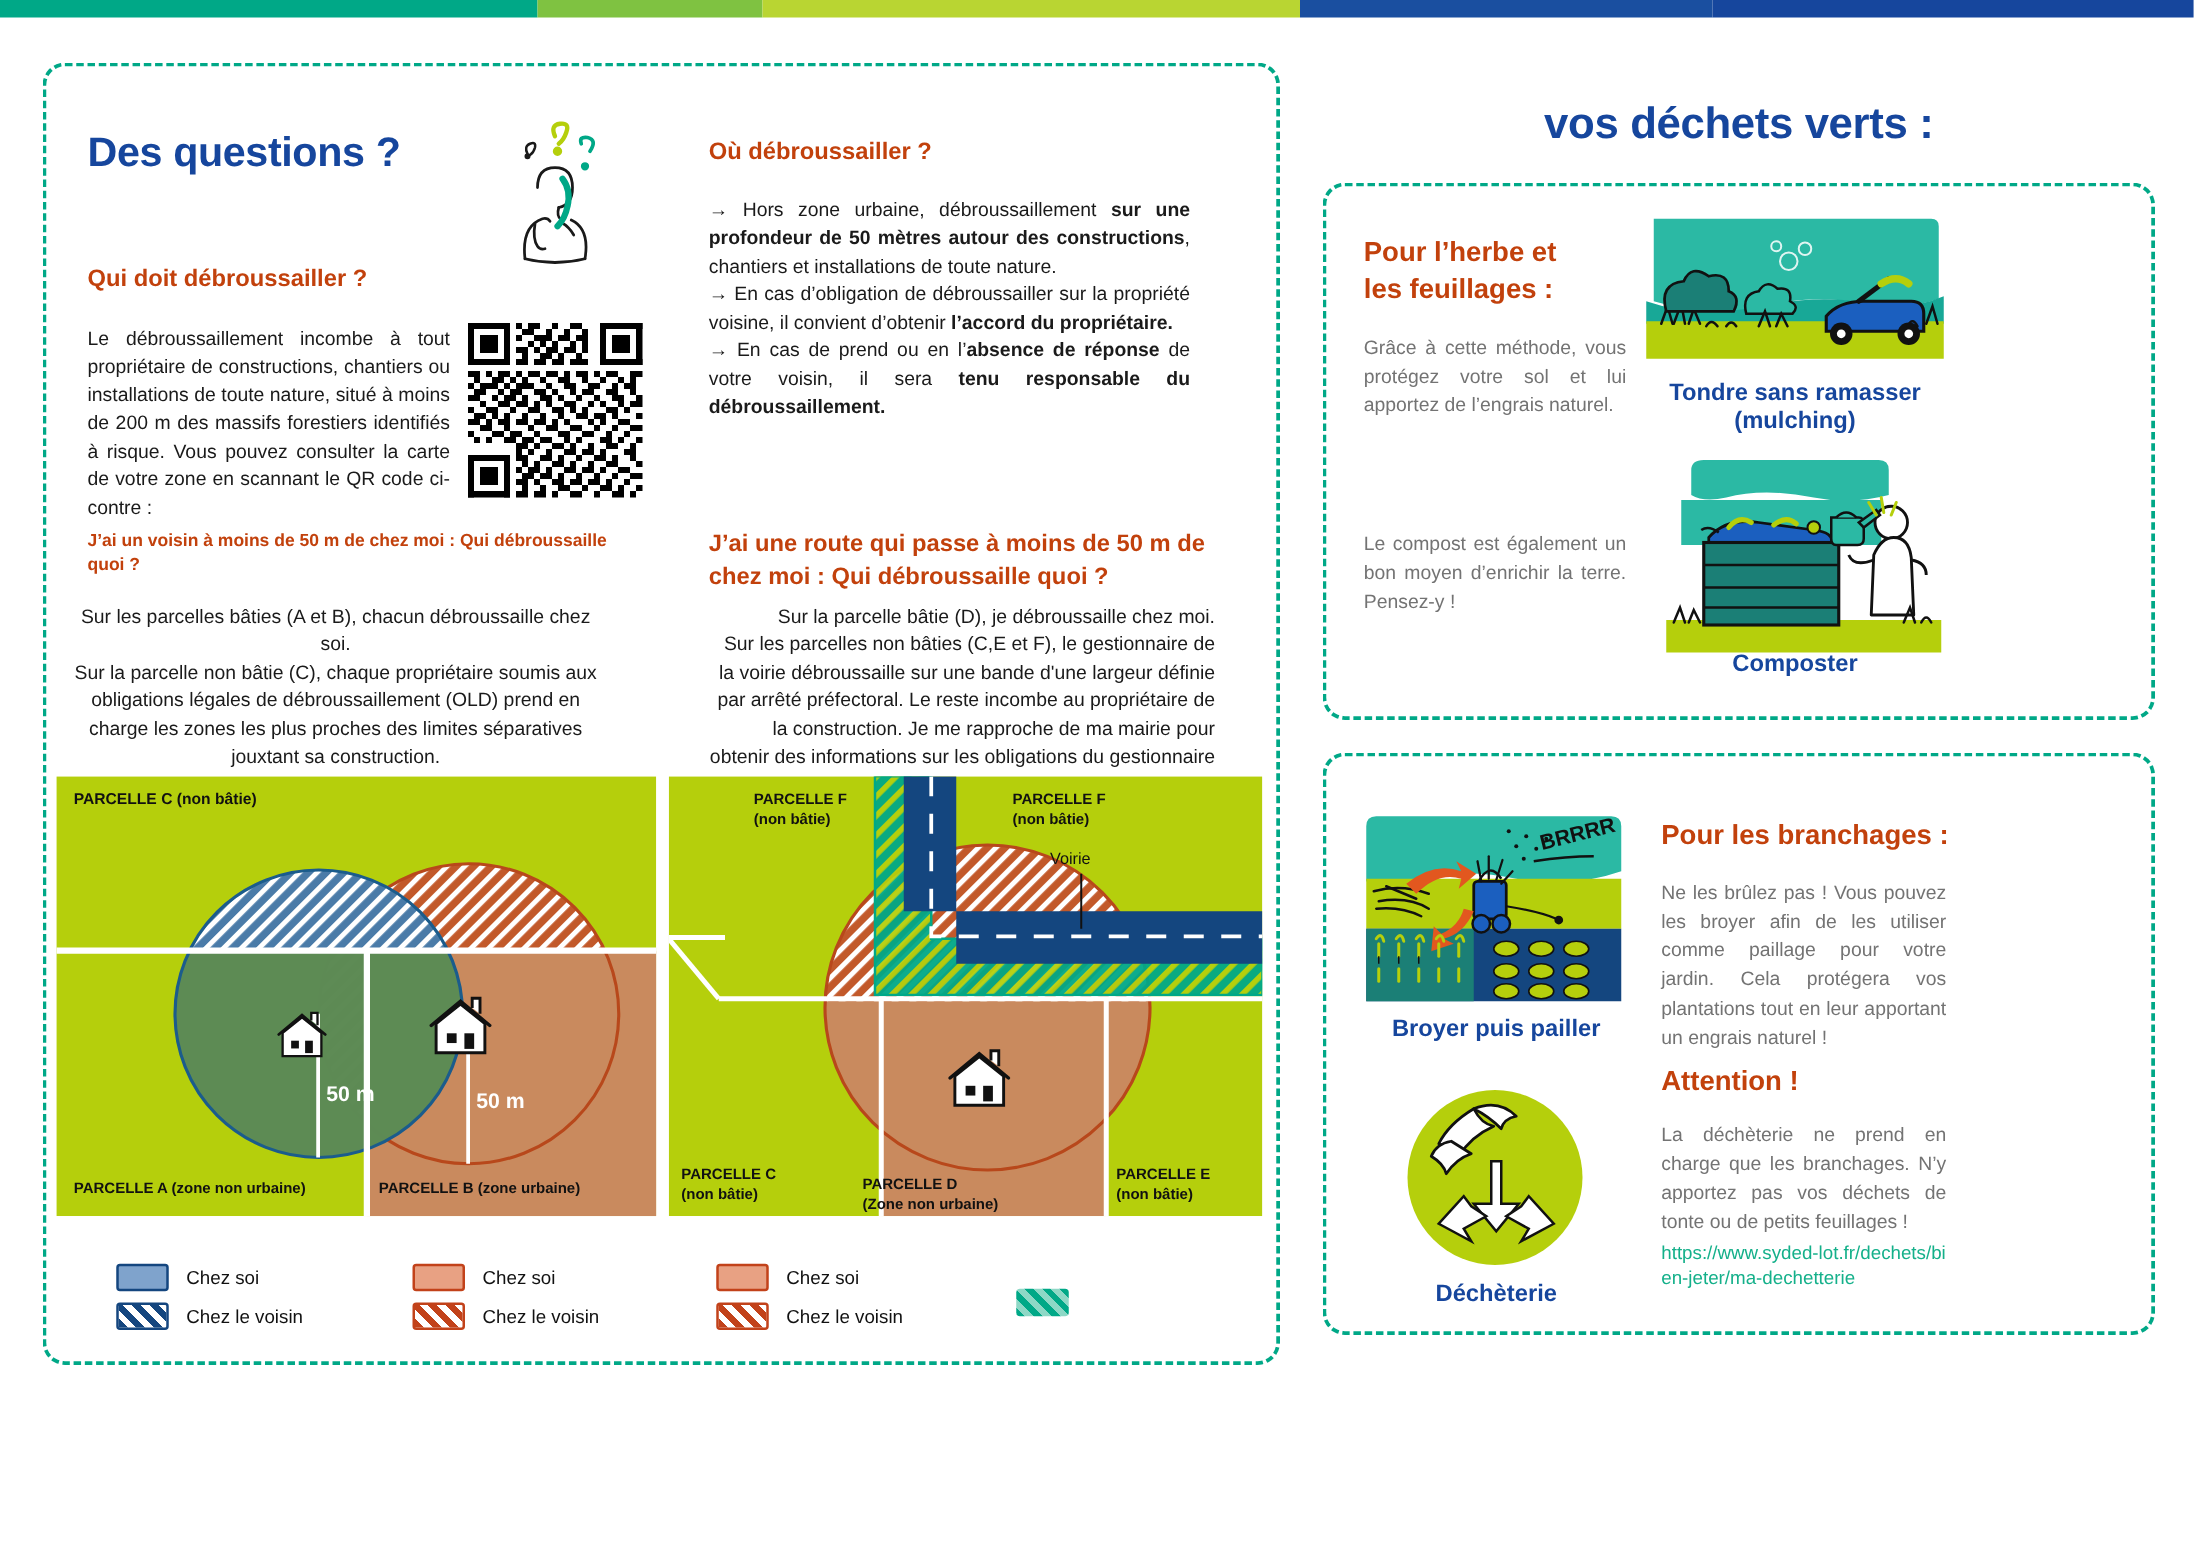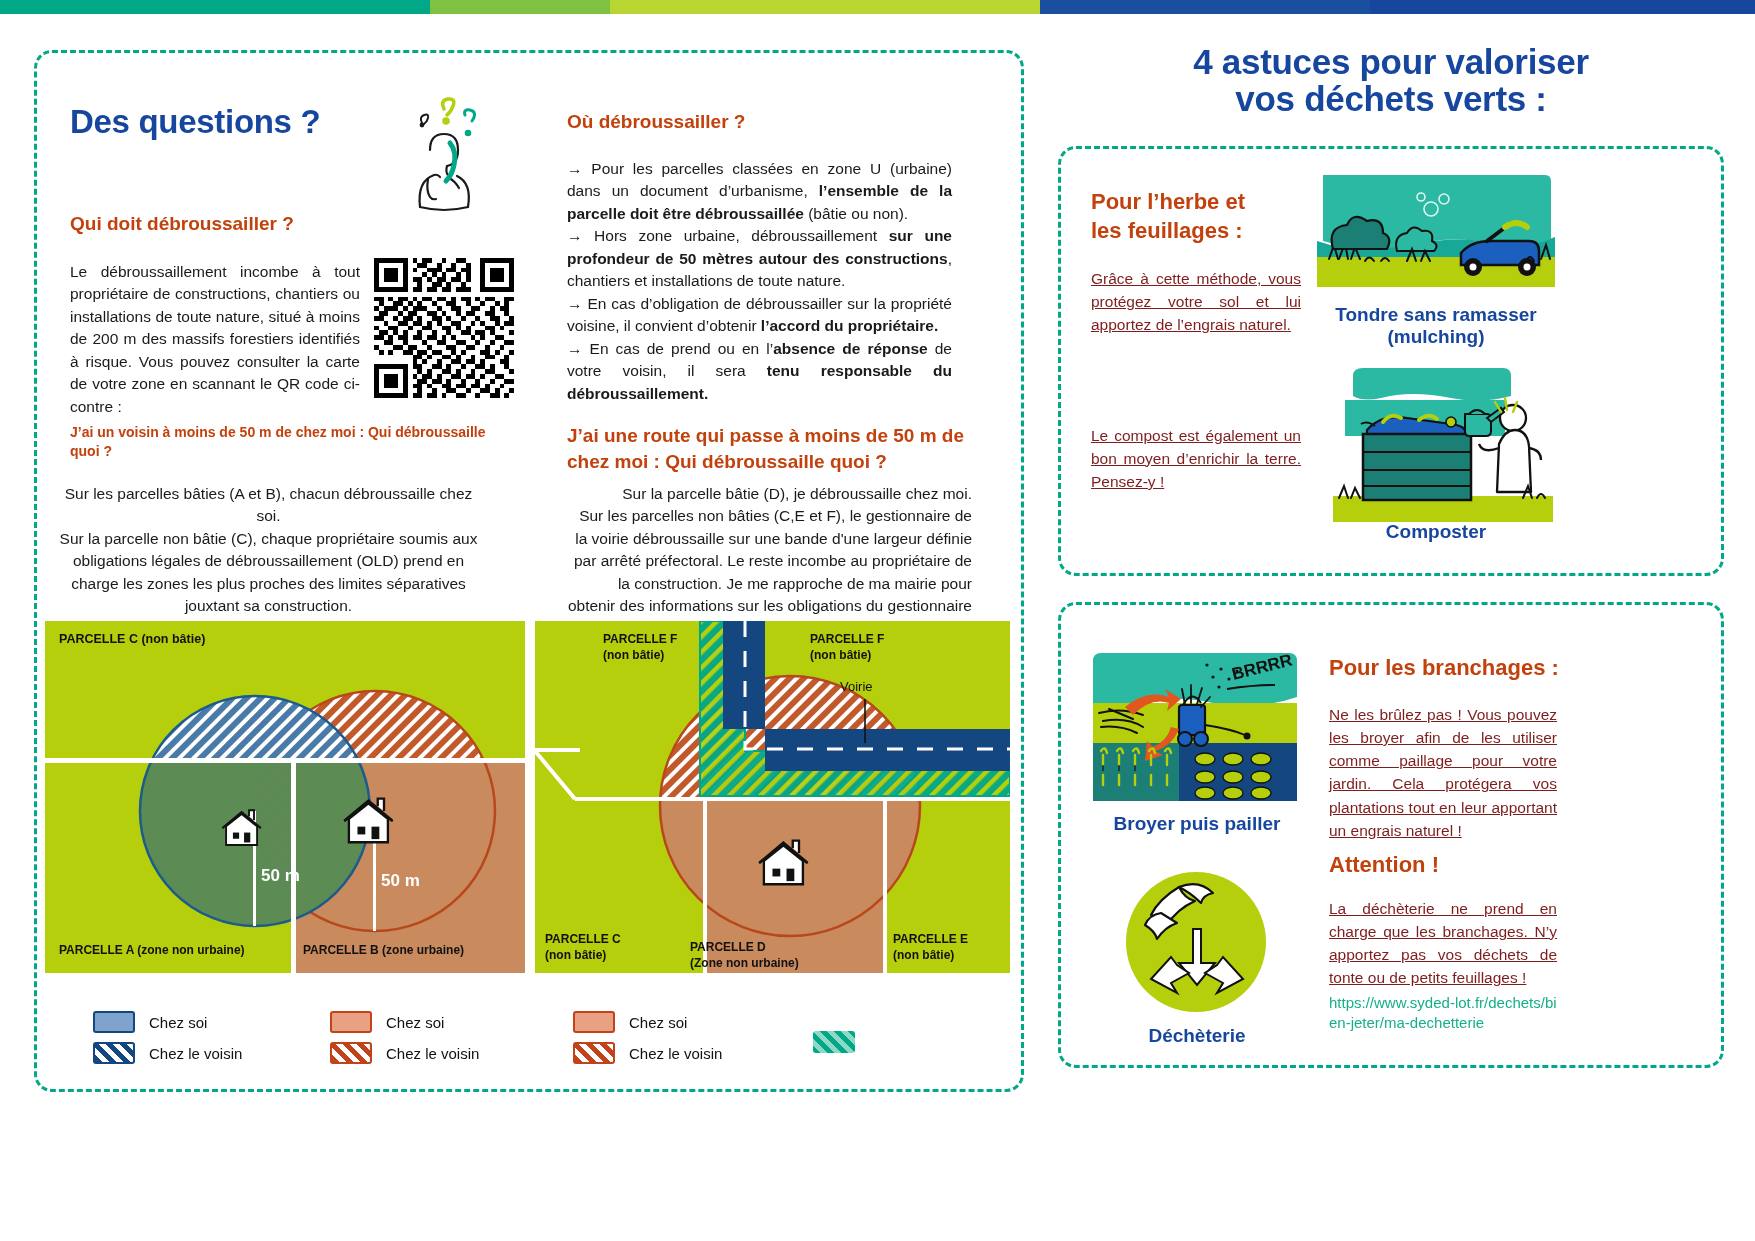--- a/index.html
+++ b/index.html
@@ -75,21 +75,21 @@
   
   .rbox {
     border: 3px dashed #00a887; border-radius: 18px; background: #fff;
     position: relative;
   }
   #tips-title { text-align: center; margin: 0 0 28px 0; }
   .rbox-1 { height: 430px; }
   .rbox-2 { height: 466px; margin-top: 26px; }
 
   .tip-head { font-size: 22px; line-height: 1.35; }
-  .tip-body { font-size: 15.5px; line-height: 1.5; color: #7f1d1d; text-align: justify; text-decoration: underline; }
+  .tip-body { font-size: 15.5px; line-height: 1.5; color: #737373; text-align: justify; }
   .cap { color: #16469d; font-weight: bold; font-size: 19px; text-align: center; line-height: 1.2; }
 
   .url { color: #14b08a; font-size: 15px; line-height: 1.35; word-break: break-all; }
 
   .ill { display: block; }
 </style>
 </head>
 <body>
 
 <div class="topbar">
@@ -364,23 +364,20 @@
             <rect x="21" y="28" width="1" height="1"></rect>
             <rect x="24" y="28" width="2" height="1"></rect>
             <rect x="27" y="28" width="1" height="1"></rect>
         </g>
       </svg>
     </div>
 
     <div class="sub-r1 h-green">Où débroussailler ?</div>
     <div class="body-txt p-right-list">
       <p>
-        <span>→ Pour les parcelles classées en zone U (urbaine) dans un document d’urbanisme, </span><b>l’ensemble de la parcelle doit être débroussaillée</b><span> (bâtie ou non).</span>
-      </p>
-      <p>
         <span>→ Hors zone urbaine, débroussaillement </span><b>sur une profondeur de 50 mètres autour des constructions</b><span>, chantiers et installations de toute nature.</span>
       </p>
       <p>
         <span>→ En cas d’obligation de débroussailler sur la propriété voisine, il convient d’obtenir </span><b>l’accord du propriétaire.</b>
       </p>
       <p>
         <span>→ En cas de prend ou en l’</span><b>absence de réponse</b><span> de votre voisin, il sera </span><b>tenu responsable du débroussaillement.</b>
       </p>
     </div>
 
@@ -561,21 +558,21 @@
       <div class="leg-row" style="position:absolute;left:768px;top:18px;align-items:flex-start;">
         <div class="sw" style="margin-top:10px;background:repeating-linear-gradient(45deg,#00a887 0 5px,#8ed8c6 5px 10px);border:none;"></div>
       </div>
     </div>
 
   </div>
 
   <div class="right-col">
 
     <div id="tips-title" class="h-blue title-main">
-      <span>4 astuces pour valoriser</span><br><span>vos déchets verts :</span>
+      <br><span>vos déchets verts :</span>
     </div>
 
     <div class="rbox rbox-1">
       <div class="tip-head h-green" style="position:absolute;left:30px;top:38px;width:190px;">Pour l’herbe et les feuillages :</div>
       <div class="tip-body" style="position:absolute;left:30px;top:118px;width:210px;">Grâce à cette méthode, vous protégez votre sol et lui apportez de l’engrais naturel.</div>
       <div class="tip-body" style="position:absolute;left:30px;top:275px;width:210px;">Le compost est également un bon moyen d’enrichir la terre. Pensez-y !</div>
 
       <div style="position:absolute;left:250px;top:20px;">
         <svg class="ill" width="250" height="130" viewBox="0 0 250 130">
           <path d="M12 6 h222 q6 0 6 6 v58 q-28 10 -60 4 q-40 -8 -78 2 q-44 10 -90 -4 Z" fill="#2bb9a4"></path>

